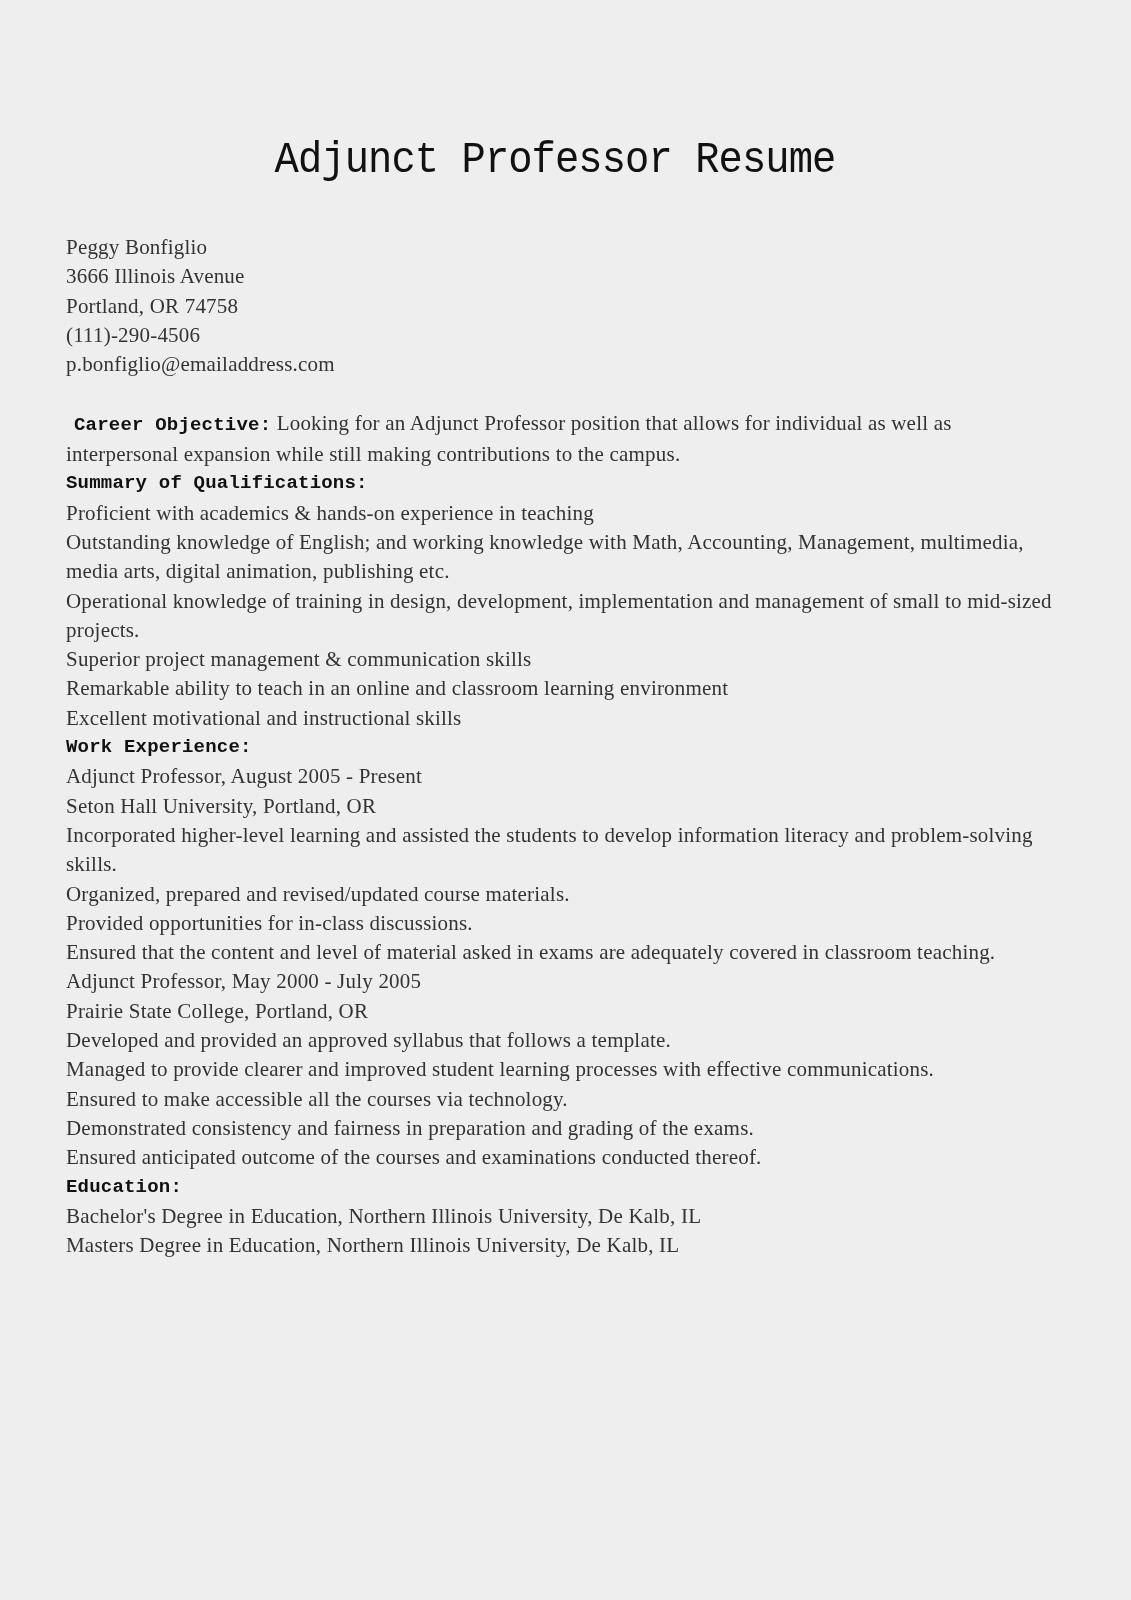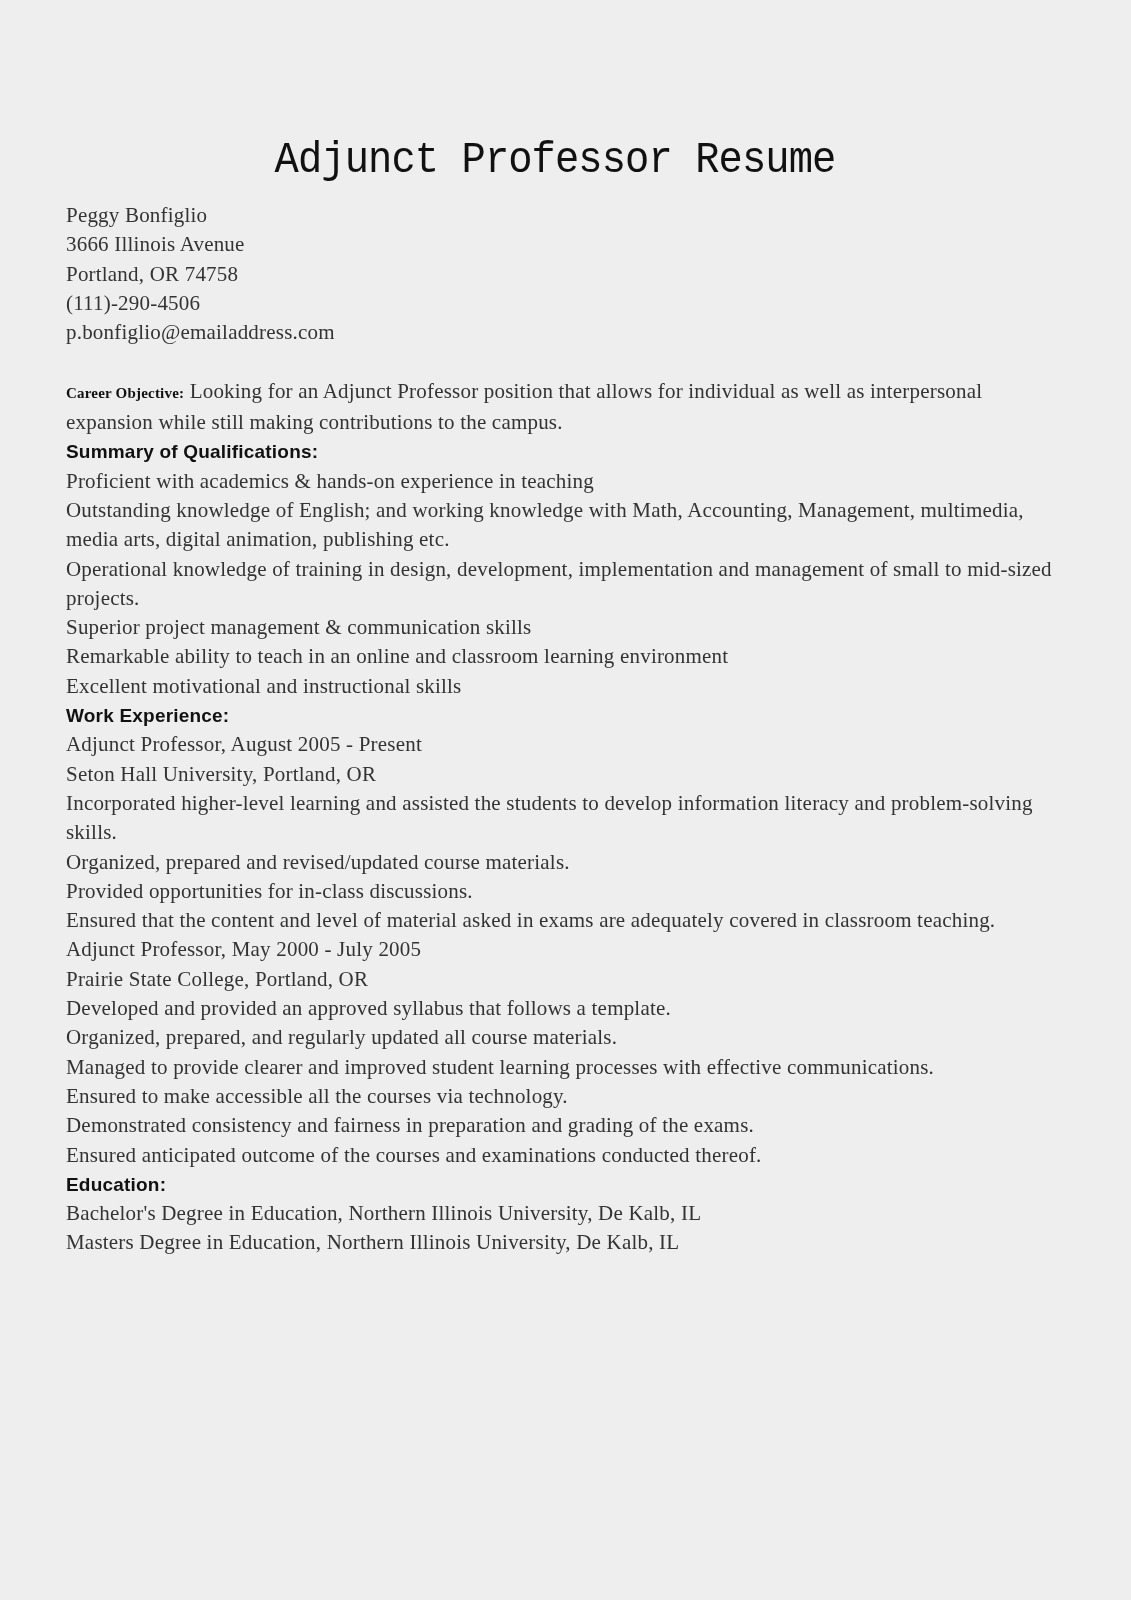--- a/index.html
+++ b/index.html
@@ -16,39 +16,40 @@
     left: 0; top: 135px; width: 1110px;
     text-align: center;
     font-family: "Liberation Mono", "DejaVu Sans Mono", monospace;
     font-size: 44px;
     color: #111;
     letter-spacing: -1px;
     transform: scaleX(0.92);
   }
   .content {
     position: absolute;
-    left: 66px; top: 201px;
+    left: 66px; top: 233px;
     width: 990px;
     font-size: 21px;
     line-height: 29.3px;
     letter-spacing: 0.2px;
   }
   .line { white-space: normal; }
   .spacer { height: 29.3px; }
   .heading {
-    font-family: Liberation Sans, sans-serif;
+    font-family: Liberation Mono, monospace;
     font-weight: bold;
     color: #111;
     font-size: 19px;
   }
   .inline-heading {
-    font-family: Liberation Serif, serif;
+    font-family: Liberation Mono, monospace;
     font-weight: bold;
     color: #111;
-    font-size: 15px;
+    font-size: 19px;
+    margin-left: 8px;
   }
   .text { color: #333; }
 </style>
 </head>
 <body>
 
 <div class="title">Adjunct Professor Resume</div>
 
 <div class="content">
 
@@ -86,21 +87,20 @@
       <div class="line text">Incorporated higher-level learning and assisted the students to develop information literacy and problem-solving skills.</div>
       <div class="line text">Organized, prepared and revised/updated course materials.</div>
       <div class="line text">Provided opportunities for in-class discussions.</div>
       <div class="line text">Ensured that the content and level of material asked in exams are adequately covered in classroom teaching.</div>
     </div>
 
     <div>
       <div class="line text">Adjunct Professor, May 2000 - July 2005</div>
       <div class="line text">Prairie State College, Portland, OR</div>
       <div class="line text">Developed and provided an approved syllabus that follows a template.</div>
-      <div class="line text">Organized, prepared, and regularly updated all course materials.</div>
       <div class="line text">Managed to provide clearer and improved student learning processes with effective communications.</div>
       <div class="line text">Ensured to make accessible all the courses via technology.</div>
       <div class="line text">Demonstrated consistency and fairness in preparation and grading of the exams.</div>
       <div class="line text">Ensured anticipated outcome of the courses and examinations conducted thereof.</div>
     </div>
   </div>
 
   <div>
     <div class="line heading">Education:</div>
     <div class="line text">Bachelor's Degree in Education, Northern Illinois University, De Kalb, IL</div>

